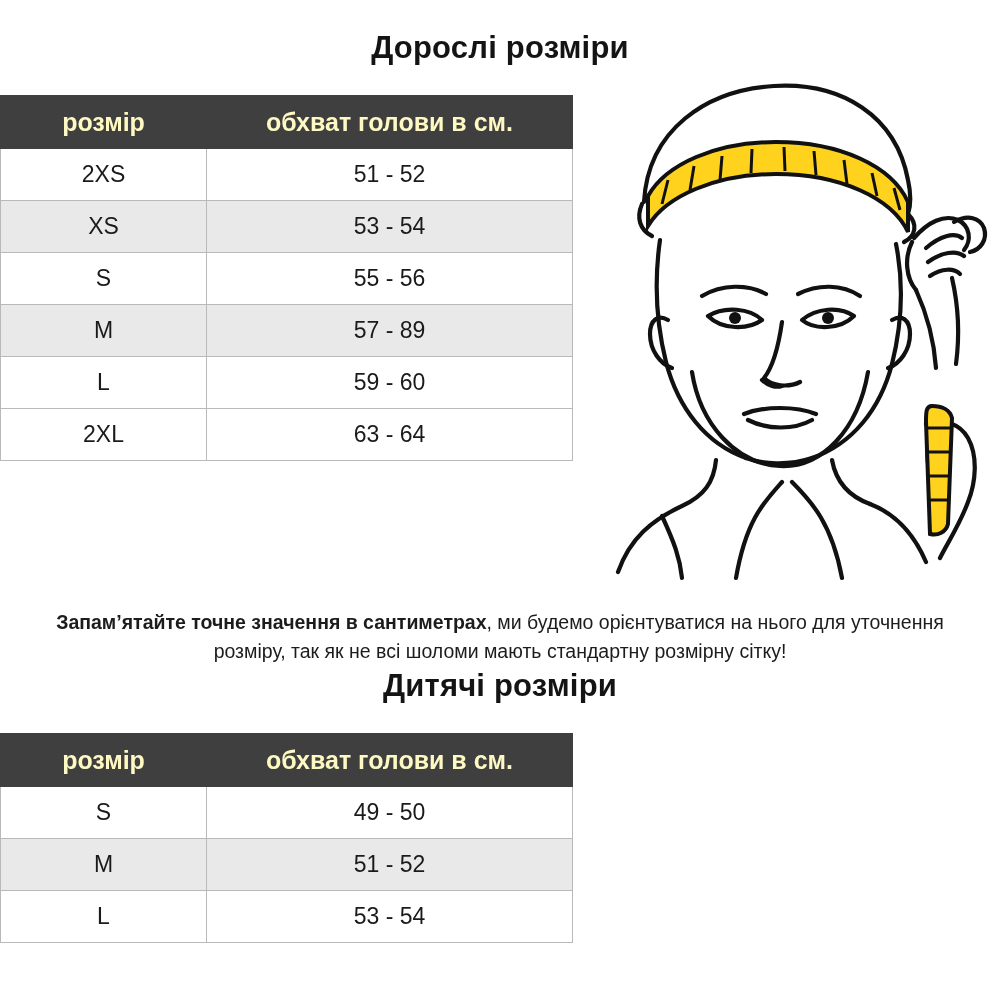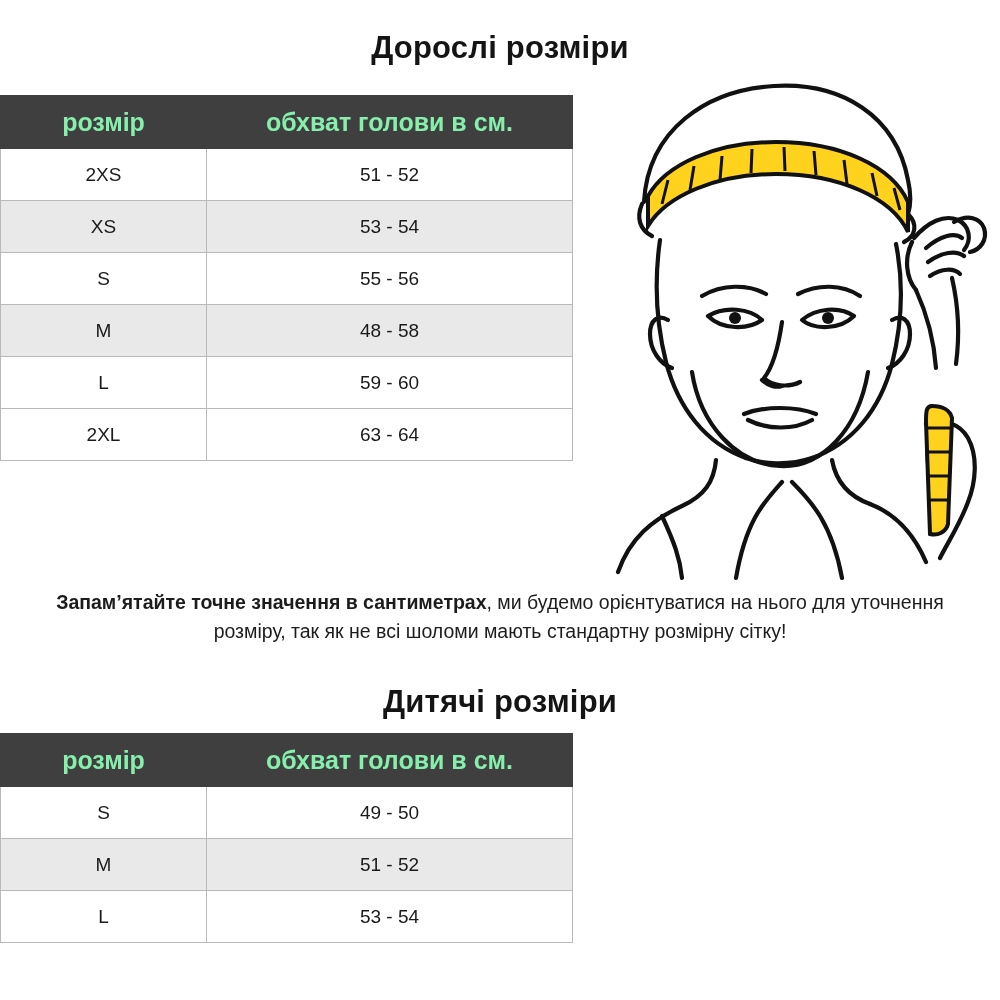--- a/index.html
+++ b/index.html
@@ -32,42 +32,42 @@
   }
   #adult-title {
     position: absolute;
     left: 0;
     top: 30px;
     width: 1000px;
   }
   #kids-title {
     position: absolute;
     left: 0;
-    top: 684px;
+    top: 668px;
     width: 1000px;
   }
 
   
   table.size-table {
     border-collapse: collapse;
     table-layout: fixed;
   }
   table.size-table td,
   table.size-table th {
     border: 1px solid #b9b9b9;
     text-align: center;
-    font-size: 19px;
+    font-size: 23px;
     font-weight: normal;
     color: #1a1a1a;
     height: 51px;
     padding: 0;
   }
   table.size-table thead th {
     background: #3f3f3f;
-    color: #86efac;
+    color: #fef9c3;
     font-weight: bold;
     font-size: 25px;
     height: 52px;
     border: 1px solid #3f3f3f;
   }
   table.size-table tbody tr.alt td {
     background: #e9e9e9;
     margin-left: 35px;
   }
   table.size-table tbody tr td {
@@ -84,21 +84,21 @@
   #kids-table-wrap {
     position: absolute;
     left: 0;
     top: 733px;
   }
 
   
   #note {
     position: absolute;
     left: 24px;
-    top: 588px;
+    top: 608px;
     width: 952px;
     text-align: center;
     font-size: 19.5px;
     line-height: 29px;
     color: #1c1c1c;
   }
   #note b {
     font-weight: bold;
   }
 
@@ -134,21 +134,21 @@
         <tr class="alt">
           <td class="col-size">XS</td>
           <td class="col-circ">53 - 54</td>
         </tr>
         <tr>
           <td class="col-size">S</td>
           <td class="col-circ">55 - 56</td>
         </tr>
         <tr class="alt">
           <td class="col-size">M</td>
-          <td class="col-circ">48 - 58</td>
+          <td class="col-circ">57 - 89</td>
         </tr>
         <tr>
           <td class="col-size">L</td>
           <td class="col-circ">59 - 60</td>
         </tr>
         <tr>
           <td class="col-size">2XL</td>
           <td class="col-circ">63 - 64</td>
         </tr>
       </tbody>

